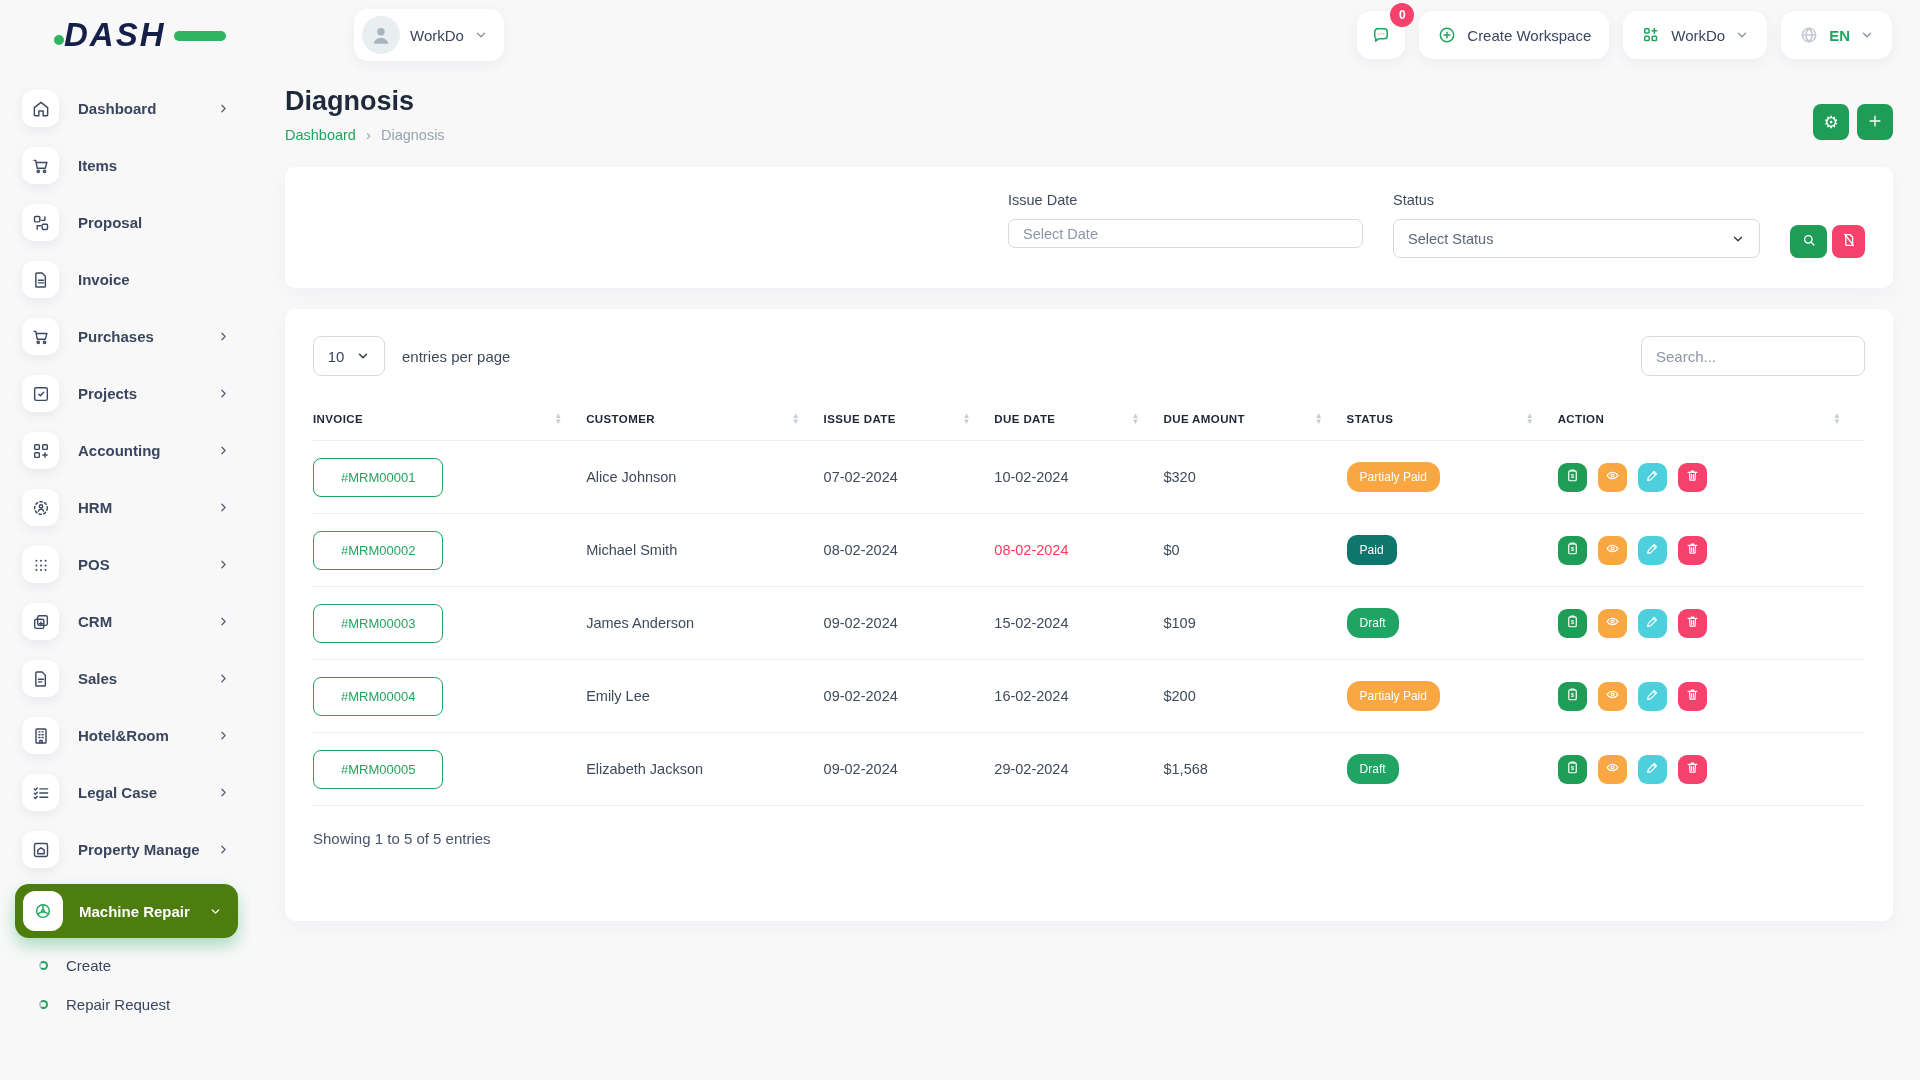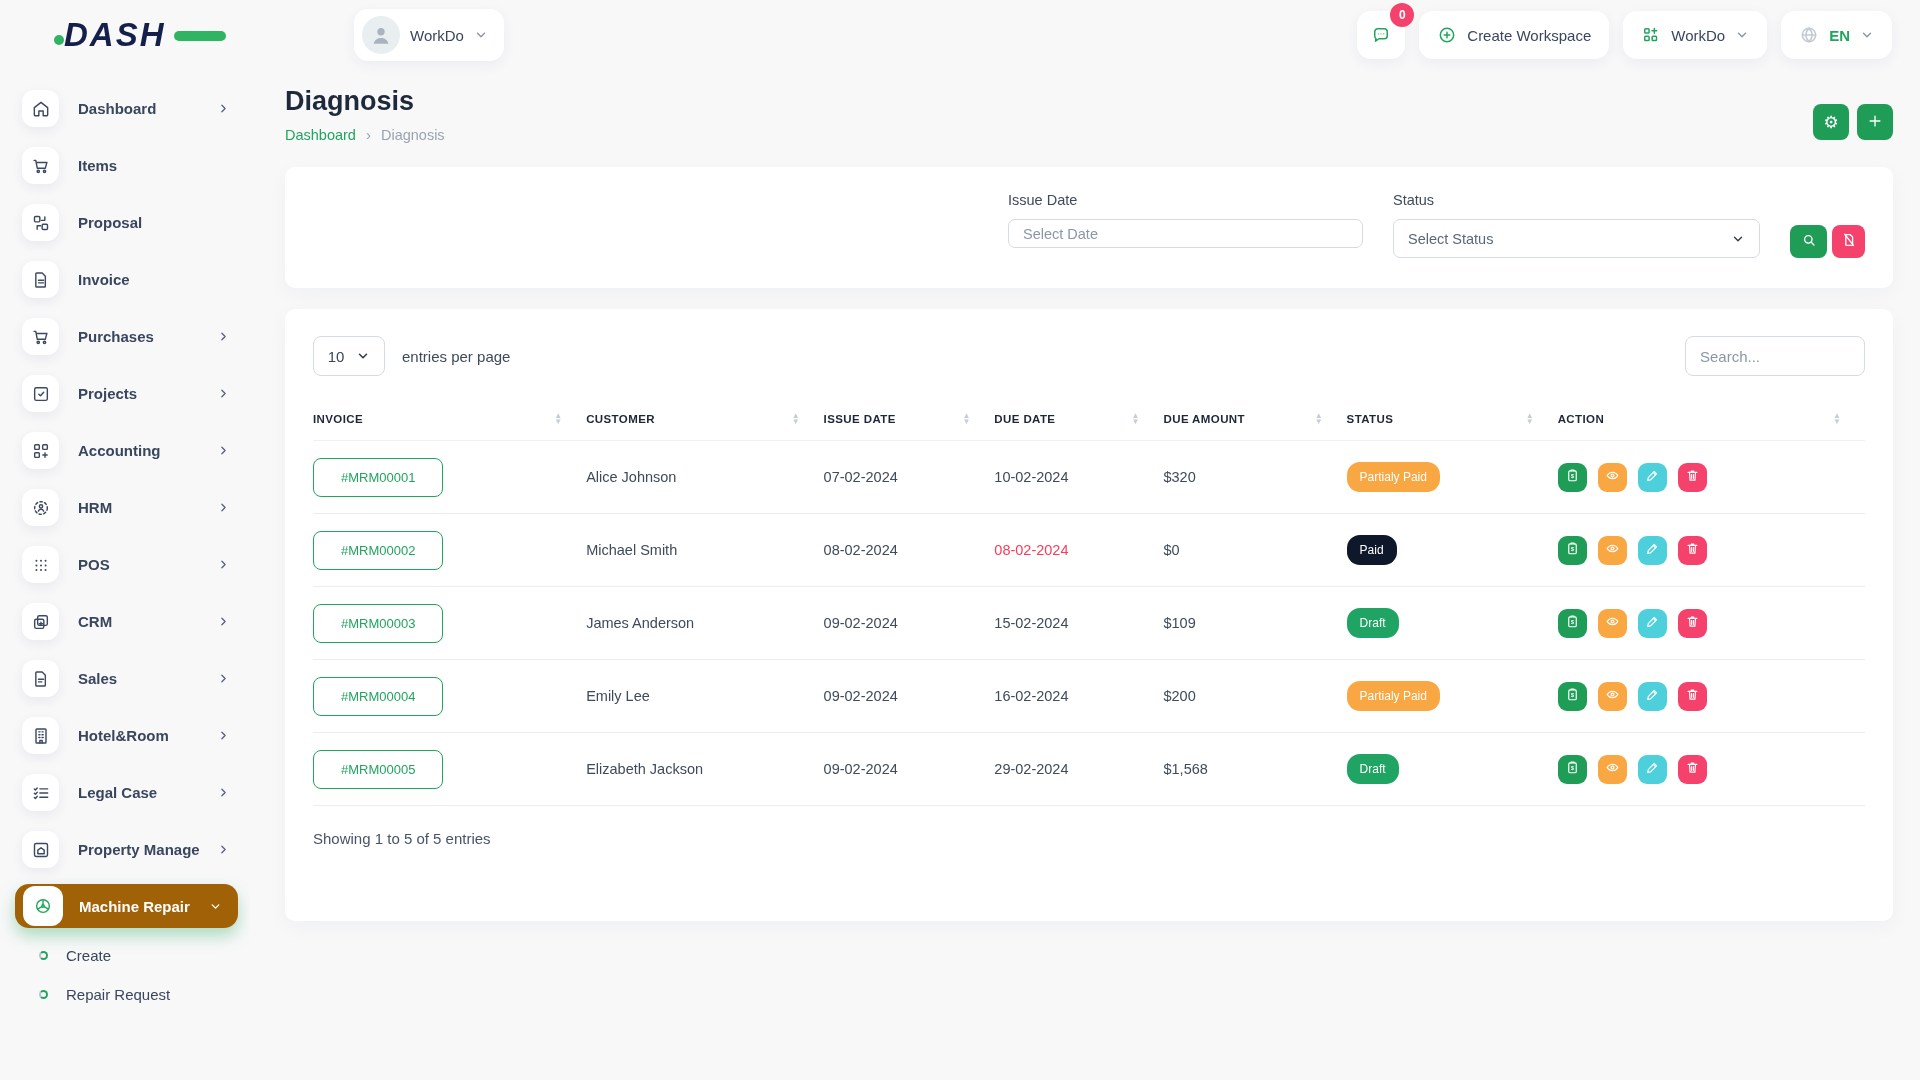--- a/index.html
+++ b/index.html
@@ -39,22 +39,22 @@
   
   .sidebar { position:fixed; left:0; top:70px; width:250px; height:1010px; padding-top:10px; overflow:hidden; }
   .nav-item { display:flex; align-items:center; height:57px; padding:0 20px 0 22px; }
   .nav-ic-box { width:37px; height:37px; border-radius:12px; background:#fff; box-shadow:0 4px 12px rgba(35,46,89,.07);
                 display:grid; place-items:center; color:#3c4961; flex:none; }
   .nav-ic-box svg { width:20px; height:20px; fill:none; stroke:currentColor; stroke-width:1.7; stroke-linecap:round; stroke-linejoin:round; }
   .nav-label { margin-left:19px; font-size:15px; font-weight:600; color:#39465e; flex:1; white-space:nowrap; }
   .nav-chevron { color:#55607a; display:inline-flex; }
   .nav-chevron svg { width:13px; height:13px; }
 
-  .nav-active { display:flex; align-items:center; height:44px; margin:6px 12px 8px 15px; padding:0 16px 0 8px;
-                background:#a16207; border-radius:14px; box-shadow:0 8px 16px rgba(33,165,94,.35); }
+  .nav-active { display:flex; align-items:center; height:54px; margin:6px 12px 8px 15px; padding:0 16px 0 8px;
+                background:#4d7c0f; border-radius:14px; box-shadow:0 8px 16px rgba(33,165,94,.35); }
   .nav-active .nav-ic-box { box-shadow:none; color:#21a55e; width:40px; height:40px; }
   .nav-active .nav-label { color:#fff; font-weight:700; margin-left:16px; }
   .nav-active .nav-chevron { color:#fff; }
 
   .sub-item { display:flex; align-items:center; gap:18px; padding:11px 20px 11px 39px; font-size:15px; color:#39465e; }
   .sub-bullet { width:9px; height:9px; border-radius:50%; border:2.5px solid #21a55e; border-left-color:#b9c2c9; flex:none; }
 
   
   .main { margin-left:250px; padding:16px 27px 0 35px; }
   .page-head { display:flex; align-items:flex-start; justify-content:space-between; }
@@ -82,39 +82,39 @@
   .f-btn svg { width:16px; height:16px; fill:none; stroke:#fff; stroke-width:2; stroke-linecap:round; stroke-linejoin:round; }
   .f-btn.green { background:#1f9d57; }
   .f-btn.pink  { background:#f5426c; width:33px; }
 
   
   .table-card { margin-top:21px; padding:27px 28px 24px; min-height:612px; }
   .table-controls { display:flex; align-items:center; margin-bottom:22px; }
   .pagesize { width:72px; height:40px; border:1px solid #d6dae1; border-radius:8px; display:flex; align-items:center;
               justify-content:center; gap:12px; font-size:15px; color:#39465e; background:#fff; cursor:pointer; }
   .entries-label { margin-left:17px; font-size:15px; color:#3f4a5a; }
-  .search-input { margin-left:auto; width:180px; height:40px; border:1px solid #d6dae1; border-radius:8px; padding:0 14px;
+  .search-input { margin-left:auto; width:224px; height:40px; border:1px solid #d6dae1; border-radius:8px; padding:0 14px;
                   font-size:15px; color:#3f4a5a; outline:none; }
   .search-input::placeholder { color:#8c96a5; }
 
   table { width:100%; border-collapse:collapse; }
   th { padding:15px 10px 15px 0; border-bottom:1px solid #eef0f3; }
   .th-inner { display:flex; align-items:center; justify-content:space-between; }
   .th-label { font-size:11.5px; font-weight:700; letter-spacing:.4px; color:#1d2737; text-transform:uppercase; white-space:nowrap; }
   .sort { display:flex; flex-direction:column; line-height:6px; color:#c6cdd6; font-size:8px; padding-right:14px; cursor:pointer; }
   td { padding:16px 10px 16px 0; border-bottom:1px solid #ededf0; font-size:14.5px; color:#3f4a5a; height:73px; vertical-align:middle; }
   col.c-invoice{width:17.6%} col.c-customer{width:15.3%} col.c-issue{width:11%} col.c-due{width:10.9%}
   col.c-amount{width:11.8%} col.c-status{width:13.6%} col.c-action{width:19.8%}
 
   .inv-badge { display:inline-block; border:1px solid #21a55e; color:#21a55e; border-radius:8px;
                padding:11px 27px; font-size:13px; cursor:pointer; background:#fff; }
   .due-overdue { color:#fb3b5c; }
   .status-pill { display:inline-block; color:#fff; font-size:12px; padding:8px 13px; border-radius:13px; white-space:nowrap; }
   .status-orange { background:#f9a742; }
-  .status-pink   { background:#0f172a; }
+  .status-pink   { background:#0f766e;border-radius:10px; }
   .status-green  { background:#1fa463; }
 
   .actions { display:flex; gap:11px; }
   .act { width:29px; height:29px; border-radius:9px; display:grid; place-items:center; }
   .act svg { width:15px; height:15px; fill:none; stroke:#fff; stroke-width:1.9; stroke-linecap:round; stroke-linejoin:round; }
   .act.green { background:#1f9d57; }
   .act.orange { background:#f9a742; }
   .act.cyan { background:#4ed0dc; }
   .act.pink { background:#f5426c; }
 

